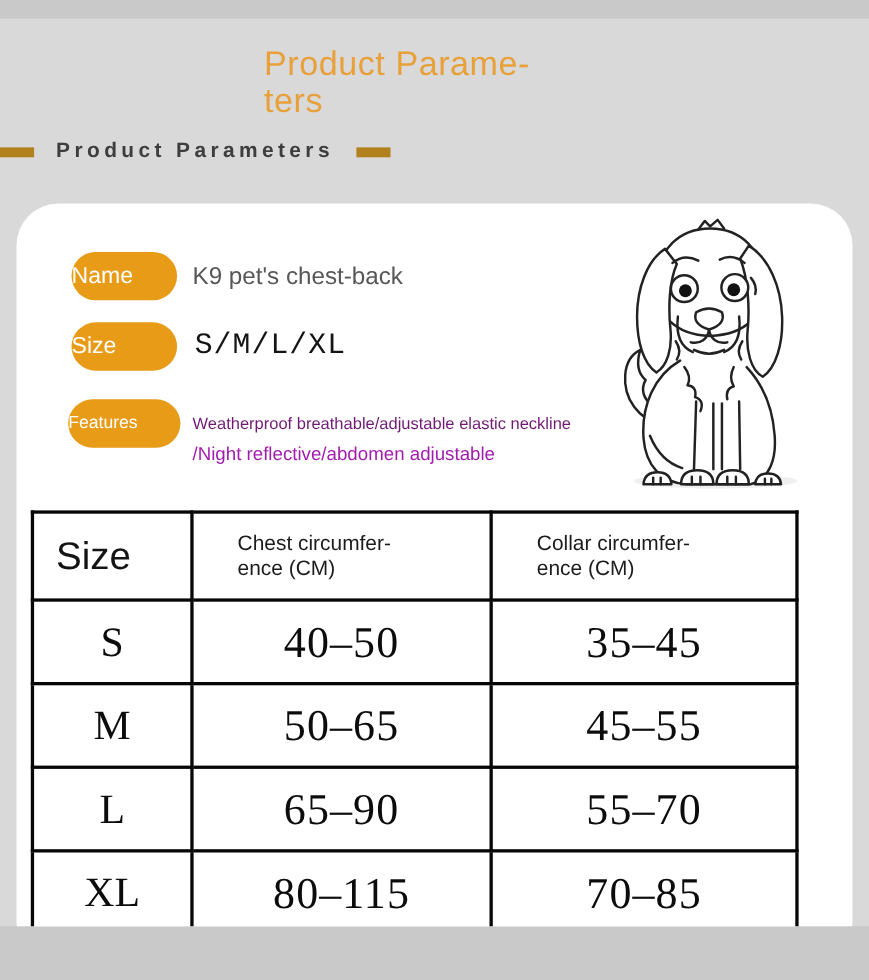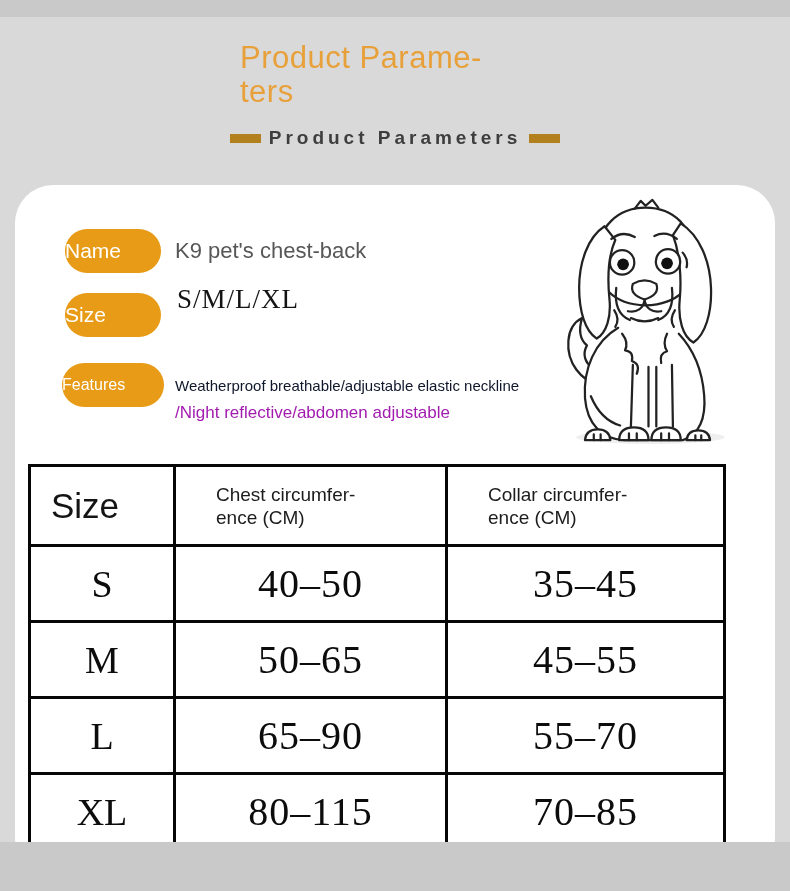--- a/index.html
+++ b/index.html
@@ -12,21 +12,21 @@
   }
 
   
   .page-title{
     position:absolute; left:240px; top:24px; width:300px;
     font-size:31px; line-height:34px; color:#e8a13a;
     white-space:pre-line; letter-spacing:.5px;
   }
   .subtitle-row{
     position:absolute; left:0; right:0; top:109px; height:24px;
-    display:flex; align-items:center; justify-content:center; gap:8px;
+    display:flex; align-items:center; gap:20px;
   }
   .subtitle-dash{ width:31px; height:9px; background:#b2801c; }
   .subtitle-text{
     font-size:19px; font-weight:bold; color:#3e3e3e; letter-spacing:4px;
   }
 
   
   .card{
     position:absolute; left:15px; top:168px; width:760px; height:690px;
     background:#ffffff; border-radius:38px;
@@ -38,24 +38,24 @@
     display:flex; align-items:center; justify-content:flex-start;
     color:#fff;
   }
   .pill-name{ top:44px; font-size:21px; }
   .pill-size{ top:108px; font-size:21px; }
   .pill-features{ top:178px; left:47px; width:102px; font-size:16px; }
 
   .value-line{ position:absolute; display:flex; align-items:center; }
   .name-value{ left:160px; top:44px; height:44px; font-size:22px; color:#575757; }
   .size-value{
-    left:162px; top:92px; height:44px; font-size:27px; color:#141414;
-    font-family:Liberation Serif, serif; letter-spacing:1px;
+    left:162px; top:108px; height:44px; font-size:27px; color:#141414;
+    font-family:Liberation Mono, monospace; letter-spacing:1px;
   }
-  .features-line1{ left:160px; top:178px; height:44px; font-size:15px; color:#0f172a; }
+  .features-line1{ left:160px; top:178px; height:44px; font-size:15px; color:#701a75; }
   .features-line2{ left:160px; top:216px; height:24px; font-size:17px; color:#a21caf;text-align:center; }
 
   
   .dog{ position:absolute; left:538px; top:10px; width:190px; height:252px; }
 
   
   .size-table{
     position:absolute; left:13px; top:279px;
     border-collapse:collapse; table-layout:fixed; width:695px;
     color:#0c0c0c;

